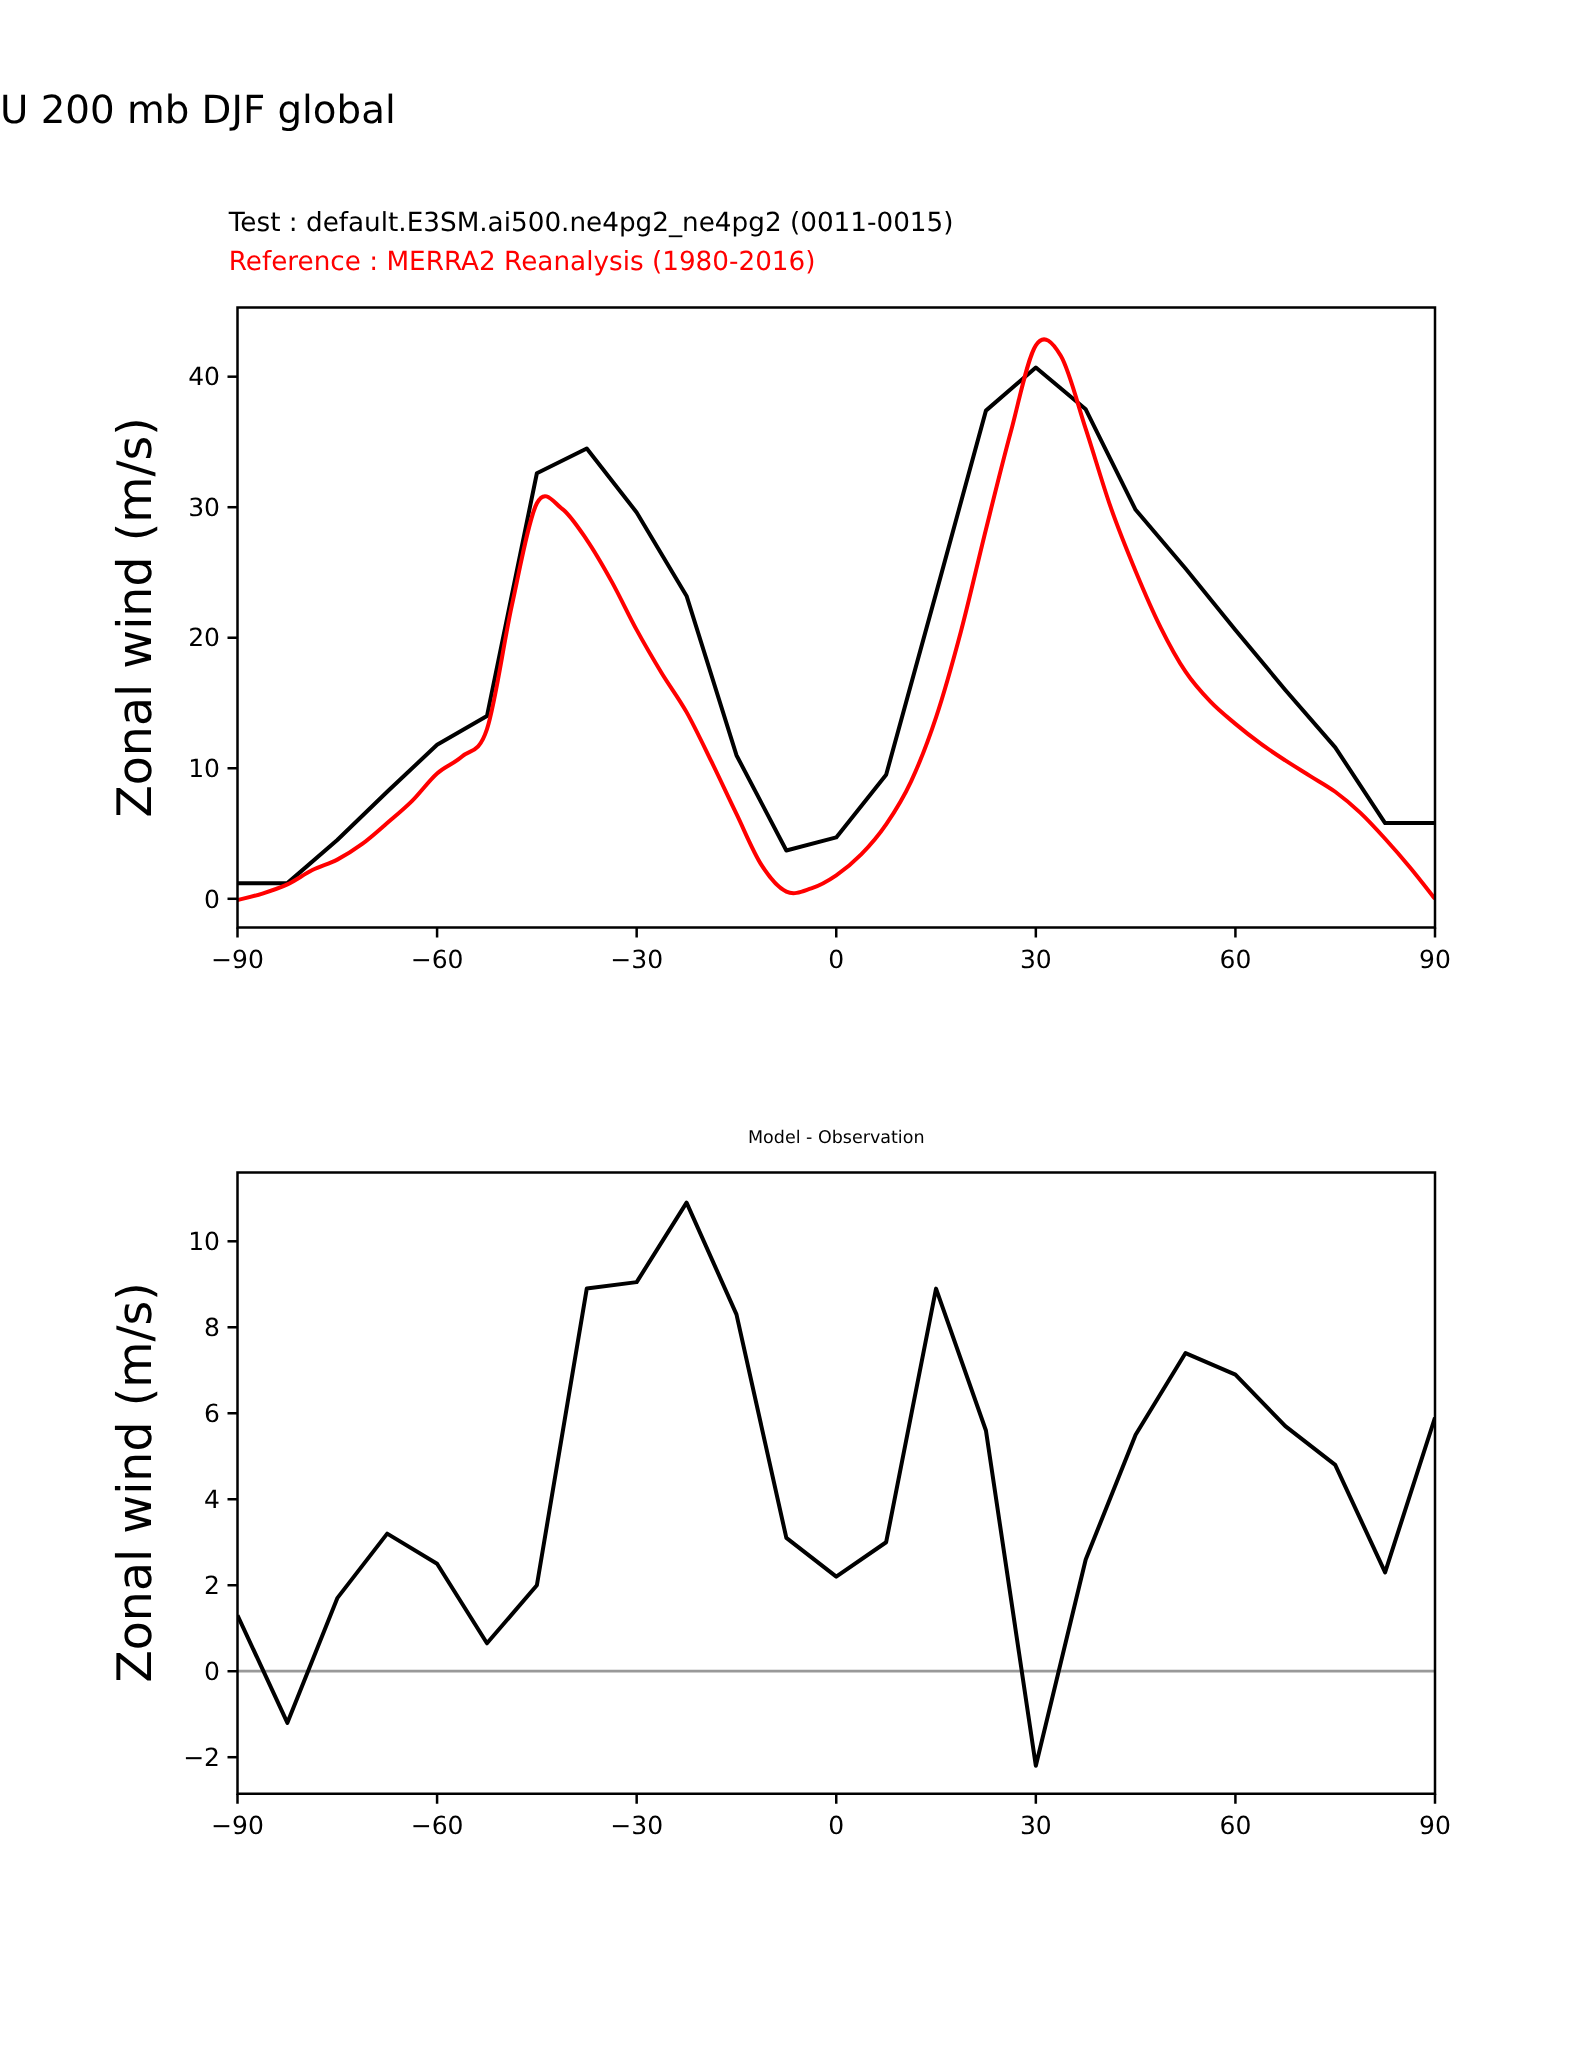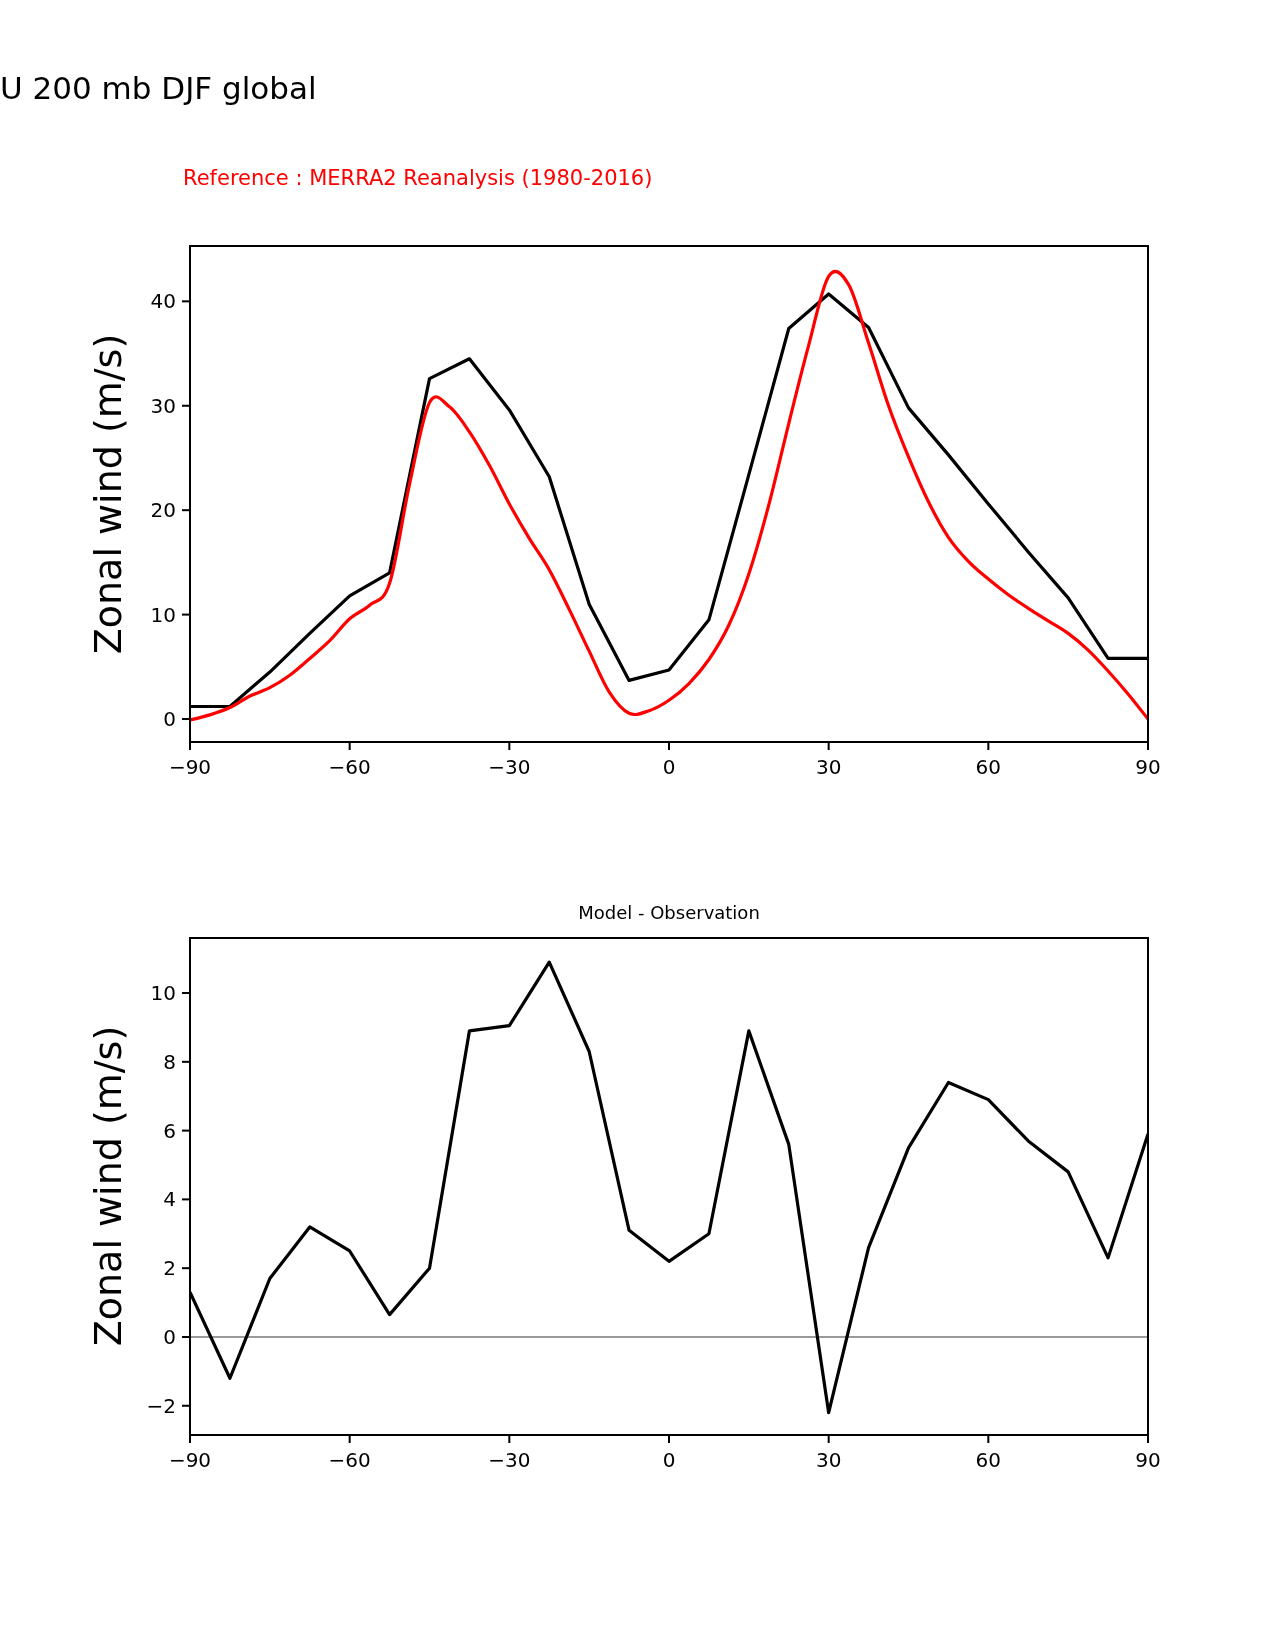--- a/index.html
+++ b/index.html
@@ -1,32 +1,33 @@
 <!DOCTYPE html>
 <html><head>
 <meta charset="utf-8">
 <style>
   html,body{margin:0;padding:0;background:#ffffff;}
   body{width:1275px;height:1650px;position:relative;font-family:"DejaVu Sans",sans-serif;color:#000;}
   .fig-title{position:absolute;left:0;top:70px;width:1275px;text-align:left;font-size:31px;}
   .header-block{position:absolute;left:183px;top:163px;font-size:21px;line-height:31px;}
-  .ref-line{color:#ff0000;text-align:center;}
+  .ref-line{color:#ff0000;}
   .ylabel{position:absolute;width:500px;height:46px;line-height:46px;text-align:center;font-size:38px;transform:rotate(-90deg);}
   #ylabel-main{left:-142px;top:471px;}
   #ylabel-diff{left:-142px;top:1163px;}
-  .sub-title{position:absolute;left:190px;width:958px;text-align:center;font-size:18px;top:902px;}
+  .sub-title{position:absolute;left:190px;width:958px;text-align:center;font-size:14px;top:902px;}
   svg{position:absolute;left:0;top:0;}
   text{font-family:"DejaVu Sans",sans-serif;}
 </style>
 </head>
 <body>
 
 <div class="fig-title">U 200 mb DJF global</div>
 
 <div class="header-block">
+  <div>Test : default.E3SM.ai500.ne4pg2_ne4pg2 (0011-0015)</div>
   <div class="ref-line">Reference : MERRA2 Reanalysis (1980-2016)</div>
 </div>
 
 <div class="ylabel" id="ylabel-main">Zonal wind (m/s)</div>
 <div class="ylabel" id="ylabel-diff">Zonal wind (m/s)</div>
 
 <div class="sub-title">Model - Observation</div>
 
 <svg id="chart-svg" width="1275" height="1650" viewBox="0 0 1275 1650">
     <g>

